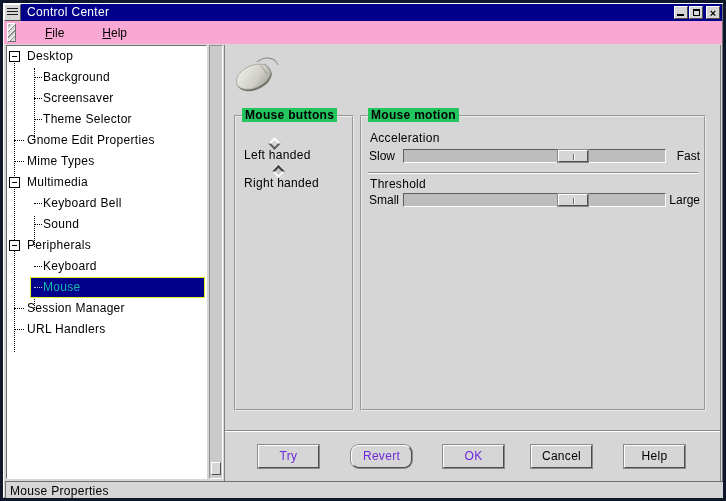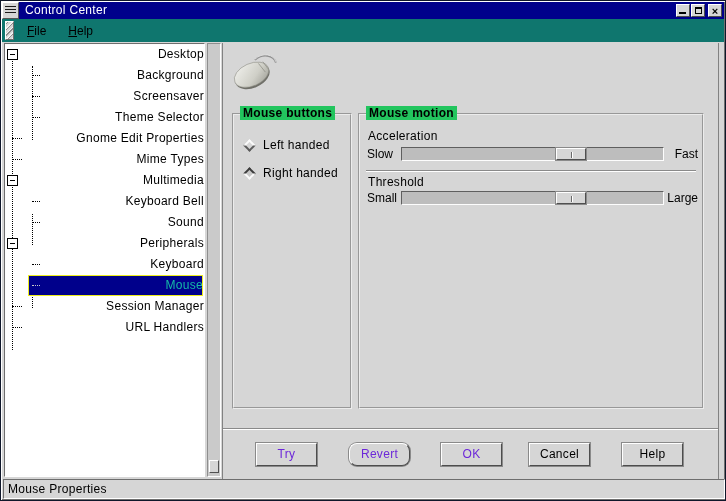--- a/index.html
+++ b/index.html
@@ -1,43 +1,43 @@
 <!DOCTYPE html>
 <html><head>
 <meta charset="utf-8">
 <style>
   * { margin:0; padding:0; box-sizing:border-box; }
   html,body { width:726px; height:501px; }
   body { font-family:"Liberation Sans", sans-serif; font-size:12px; color:#000; background:#d6d6d6; }
 
   .window { position:relative; width:726px; height:501px; background:#d6d6d6;
-            border:1px solid #0f172a; box-shadow: inset 1px 1px 0 #fff, inset -1px -1px 0 #6f6f6f; overflow:hidden;padding-left:29px; }
+            border:3px solid #0f172a; box-shadow: inset 1px 1px 0 #fff, inset -1px -1px 0 #6f6f6f; overflow:hidden;padding-left:29px; }
 
   
   .titlebar { position:absolute; left:1px; top:1px; right:1px; height:17px; display:flex; align-items:stretch; background:#00008b; }
   .wm-menu-btn { width:17px; background:#d6d6d6; border:1px solid; border-color:#fff #555 #555 #fff; display:flex; align-items:center; justify-content:center; }
   .wm-menu-btn .bars { width:11px; height:9px; background:repeating-linear-gradient(to bottom,#1a1a1a 0 1px,#d6d6d6 1px 3px); }
   .title-text { flex:1; color:#fff; padding-left:6px; line-height:16px; font-size:12px; letter-spacing:.3px; white-space:nowrap; overflow:hidden; }
   .wm-btns { display:flex; align-items:center; padding-right:2px; }
   .wm-btn { width:14px; height:13px; margin-left:1px; background:#d6d6d6; border:1px solid; border-color:#fff #4d4d4d #4d4d4d #fff;
             display:flex; align-items:center; justify-content:center; position:relative; }
   .wm-btn.close { margin-left:3px; font-size:11px; font-weight:bold; line-height:10px; }
   .glyph-min { position:absolute; bottom:2px; left:2px; width:7px; height:2px; background:#000; }
   .glyph-max { width:7px; height:7px; border:1px solid #000; border-top-width:2px; }
 
   
-  .menubar { position:absolute; left:1px; top:18px; right:1px; height:23px; background:#0f766e; display:flex; align-items:center; }
+  .menubar { position:absolute; left:1px; top:18px; right:1px; height:23px; background:#f9a8d4; display:flex; align-items:center;gap:16px; }
   .menubar-grip { width:9px; height:19px; margin-left:3px; border:1px solid; border-color:#fff #6f6f6f #6f6f6f #fff;
                   background:repeating-linear-gradient(135deg,#f2f2f2 0 1px,#8b8b8b 1px 2px,#d6d6d6 2px 4px); }
   .menu-item { padding:3px 9px; margin-left:4px; cursor:default; }
   .menu-item u { text-decoration:underline; }
 
   
   .tree-panel { position:absolute; left:3px; top:42px; width:201px; height:434px; background:#fff;
-                border:1px solid; border-color:#6e6e6e #fff #fff #6e6e6e; box-shadow:0 0 0 1px #fdfdfd inset; overflow:hidden;text-align:right; }
+                border:1px solid; border-color:#6e6e6e #fff #fff #6e6e6e; box-shadow:0 0 0 1px #fdfdfd inset; overflow:hidden; }
   .tree-inner { position:absolute; left:0; top:0; right:0; bottom:0; }
   .trow { position:relative; height:21px; line-height:21px; white-space:nowrap; }
   .trow .tlabel { position:relative; z-index:2; letter-spacing:.3px; }
   .trow.lvl0 .tlabel { margin-left:20px; }
   .trow.lvl1 .tlabel { margin-left:36px; }
   .trow.lvl0.stub::before { content:""; position:absolute; left:7px; width:10px; top:10px; border-top:1px dotted #000; }
   .trow.lvl1::before { content:""; position:absolute; left:27px; width:8px; top:10px; border-top:1px dotted #000; z-index:3; }
   .trow.selected .tlabel { position:absolute; left:23px; right:1px; top:0; bottom:0; margin:0; padding-left:13px;
                            background:#00008b; color:#14b8a6; outline:1px solid #eded1c; outline-offset:-1px; z-index:1; }
   .trow.selected::before { border-top-color:#c9c9c9; }
@@ -59,21 +59,21 @@
   .right-panel { position:absolute; left:221px; top:42px; width:497px; height:436px; background:#d6d6d6;
                  border-left:1px solid #828282; border-right:1px solid #828282; }
 
   .mouse-pic { position:absolute; left:6px; top:8px; width:52px; height:44px; }
 
   .frame { position:absolute; border:2px groove #ececec; }
   .frame-legend { position:absolute; top:-9px; left:6px; background:#22c55e; padding:0 3px; letter-spacing:.3px;font-weight:bold; }
   .frame-buttons { left:9px; top:70px; width:120px; height:296px; }
   .frame-motion { left:135px; top:70px; width:346px; height:296px; }
 
-  .radio-row { position:absolute; left:8px; height:16px; display:flex; align-items:center; }
+  .radio-row { position:absolute; left:8px; height:16px; display:flex; align-items:center;flex-direction:column; }
   .radio-row.r1 { top:22px; } .radio-row.r2 { top:50px; }
   .radio { width:9px; height:9px; margin:0 9px 0 3px; transform:rotate(45deg); background:#d6d6d6; border:2px solid; flex:none; }
   .radio.off { border-color:#fbfbfb #5c5c5c #5c5c5c #fbfbfb; }
   .radio.on  { border-color:#3c3c3c #fbfbfb #fbfbfb #3c3c3c; background:#c8c8c8; }
   .radio-label { letter-spacing:.3px; }
 
   .sec-title { position:absolute; left:8px; letter-spacing:.3px; }
   .t-accel { top:14px; } .t-thresh { top:60px; }
   .slider-row { position:absolute; left:0; right:0; height:15px; }
   .sr1 { top:31px;text-align:right; } .sr2 { top:75px; }

